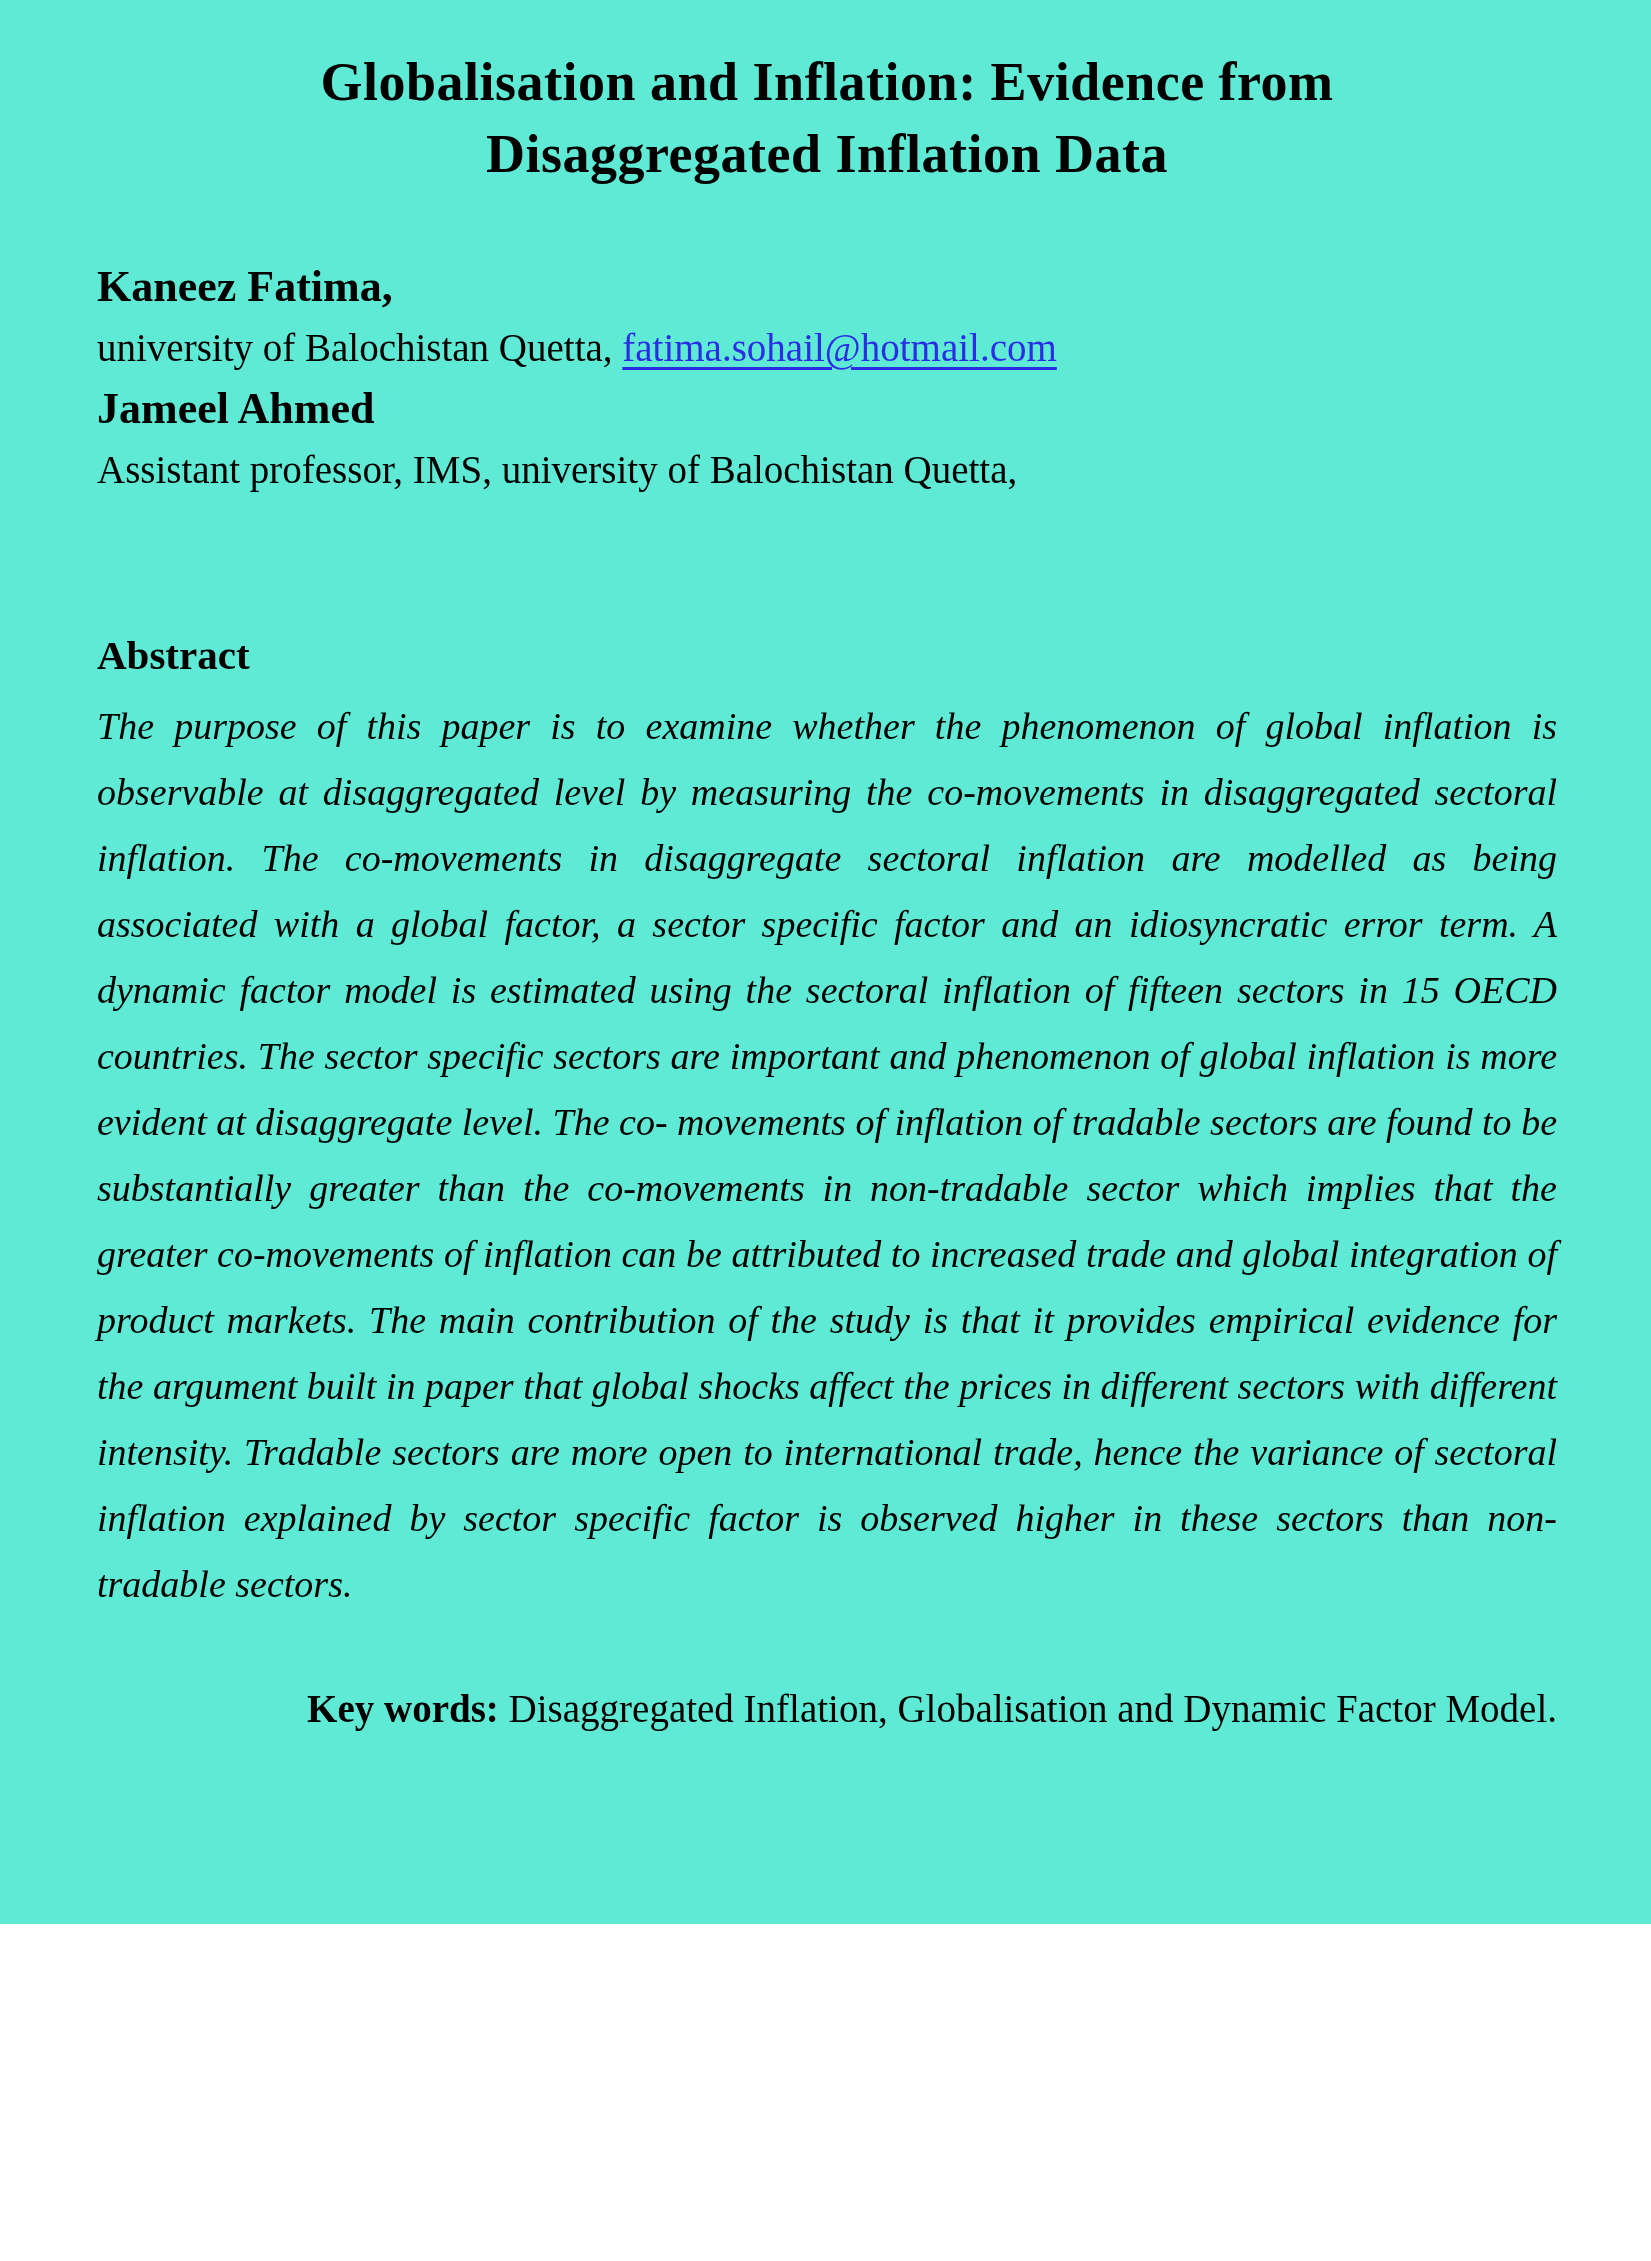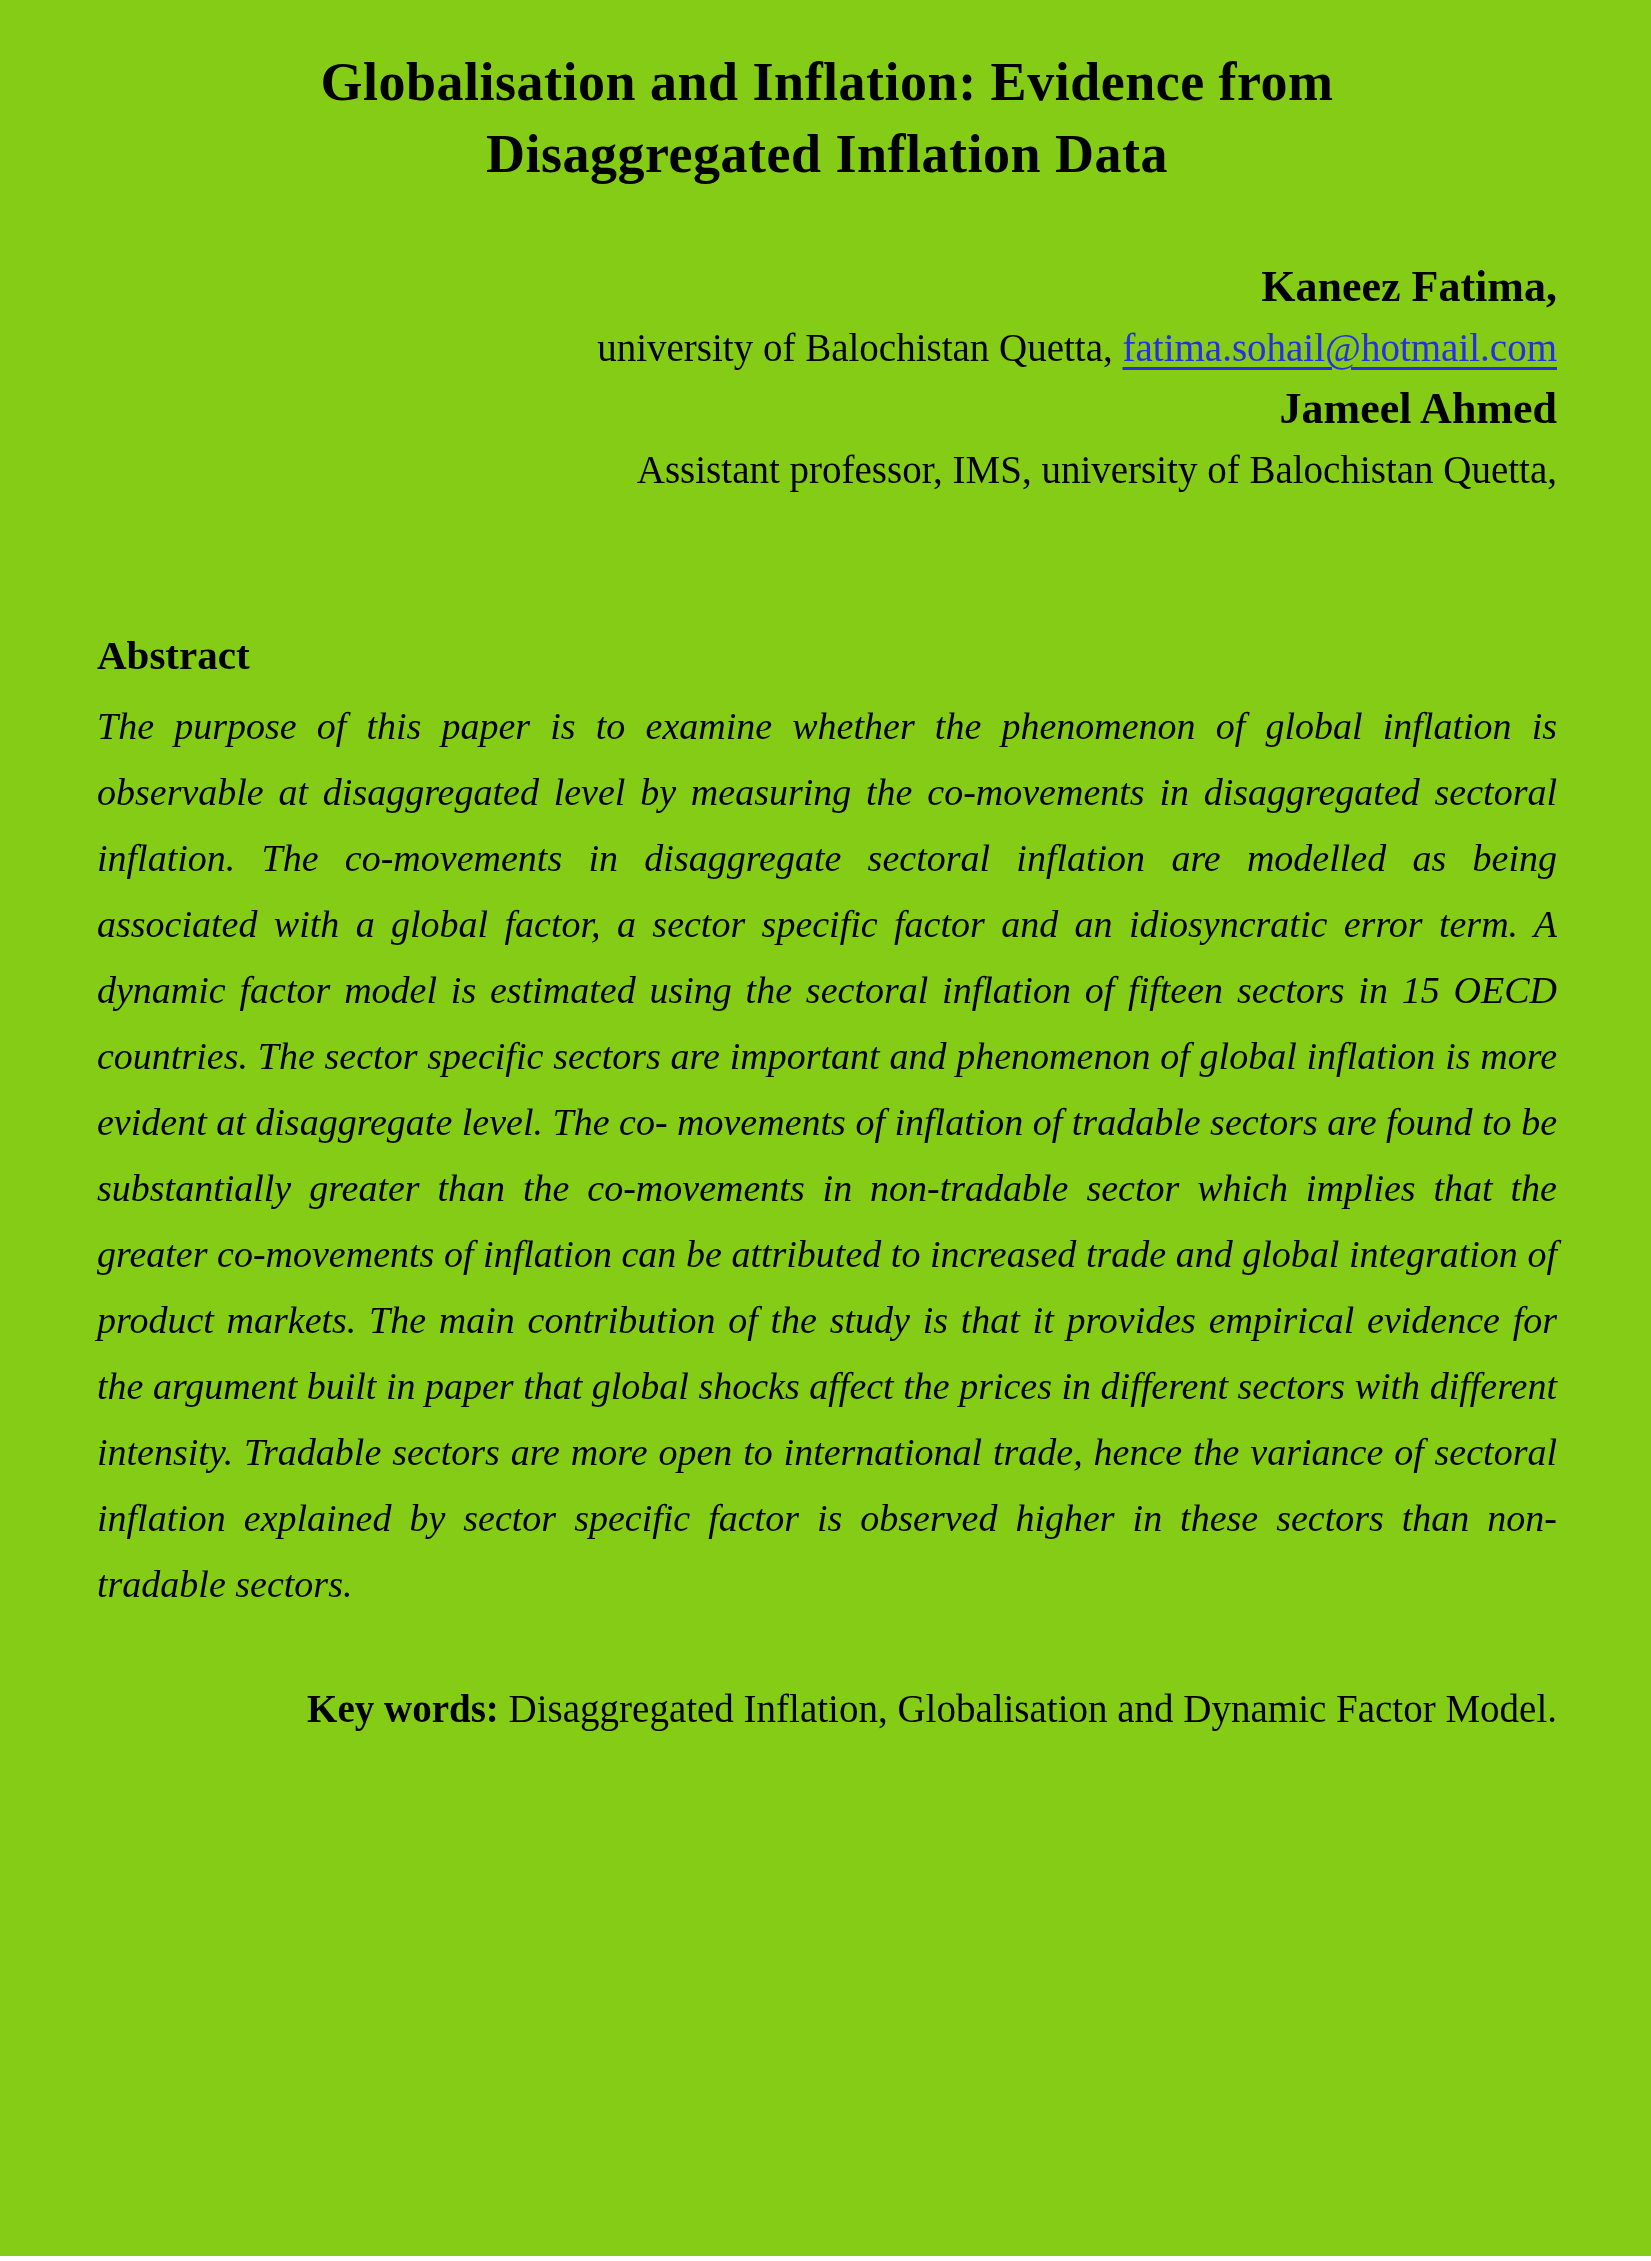--- a/index.html
+++ b/index.html
@@ -10,34 +10,34 @@
   body {
     width: 1652px;
     height: 2262px;
     font-family: "Liberation Serif", "DejaVu Serif", serif;
     color: #000000;
     overflow: hidden;
   }
   .page {
     box-sizing: border-box;
     width: 1652px;
-    height: 2256px;
+    height: 1924px;
     padding: 46px 95px 0 97px;
-    background: #84cc16;
+    background: #5eead4;
   }
   .title-block {
     text-align: center;
     font-weight: bold;
     font-size: 54px;
     line-height: 72px;
     letter-spacing: 0.5px;
   }
   .author-block {
     margin-top: 66px;
-    text-align: right;
+    text-align: left;
   }
   .author-name {
     font-size: 44px;
     font-weight: bold;
     line-height: 62px;
   }
   .author-line {
     font-size: 39px;
     line-height: 60px;
   }

